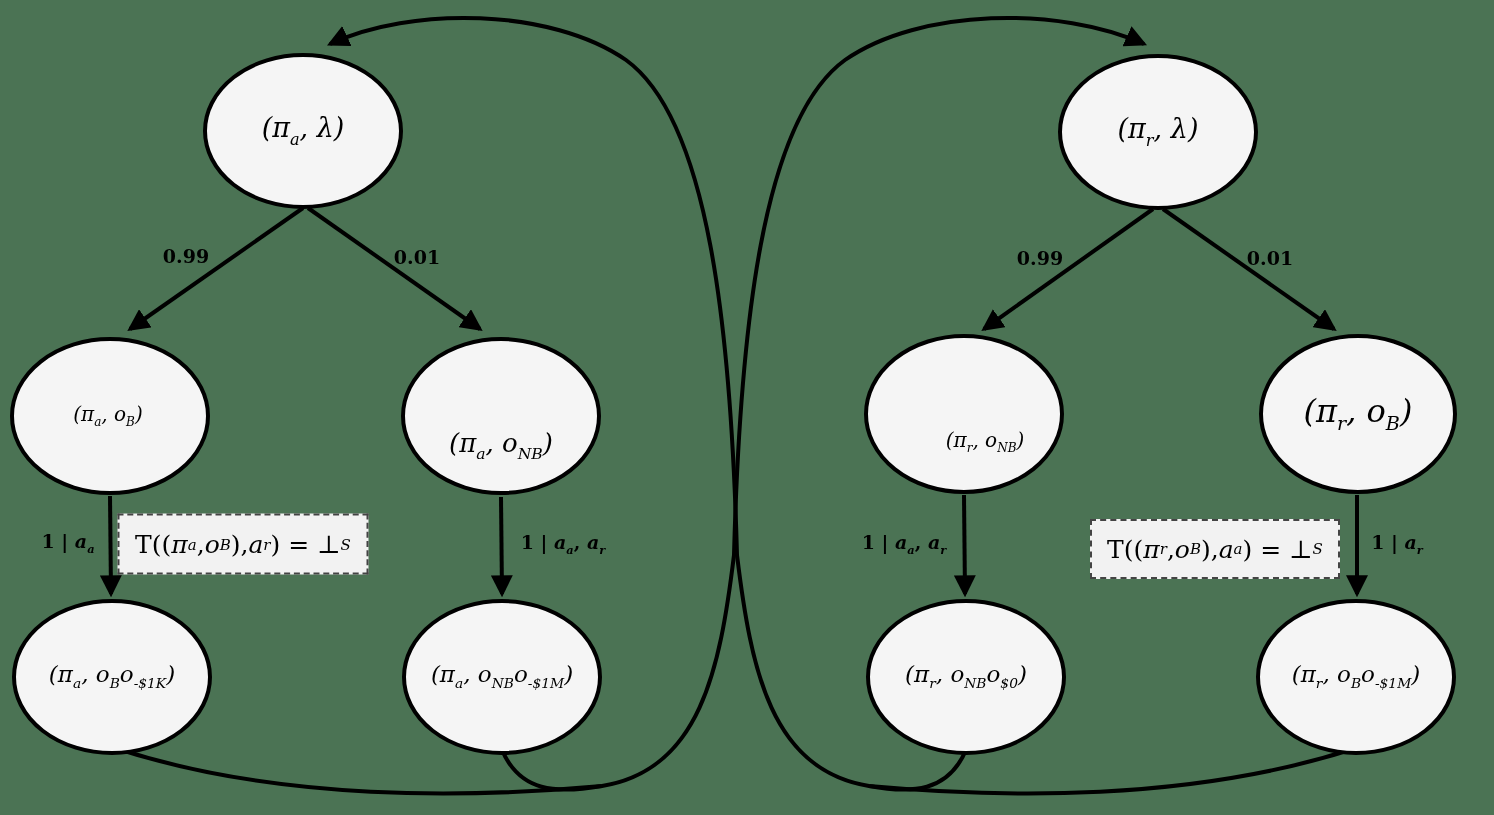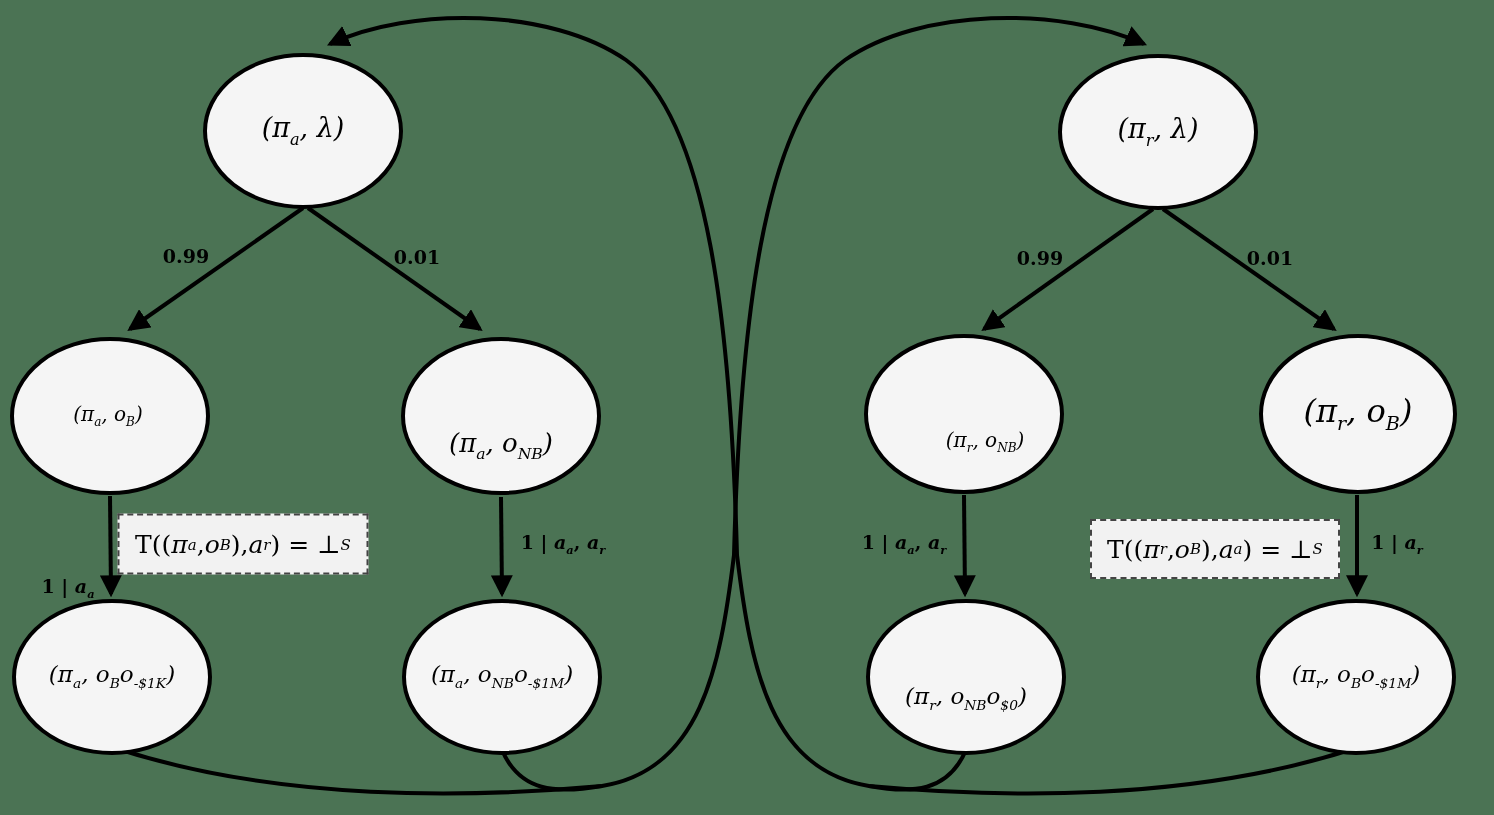--- a/index.html
+++ b/index.html
@@ -54,27 +54,27 @@
   </svg>
   <div id="label-layer">
       <div class="lbl node-lbl" style="left: 303px; top: 131px; font-size: 27px;"><span class="it">(π</span><span class="it sb">a</span><span class="it">, λ)</span></div>
       <div class="lbl node-lbl" style="left: 108px; top: 416px; font-size: 20px;"><span class="it">(π</span><span class="it sb">a</span><span class="it">, o</span><span class="it sb">B</span><span class="it">)</span></div>
       <div class="lbl node-lbl" style="left: 501px; top: 416px; font-size: 26px; margin-top: 30px;"><span class="it">(π</span><span class="it sb">a</span><span class="it">, o</span><span class="it sb">NB</span><span class="it">)</span></div>
       <div class="lbl node-lbl" style="left: 112px; top: 677px; font-size: 23px; text-align: center;"><span class="it">(π</span><span class="it sb">a</span><span class="it">, o</span><span class="it sb">B</span><span class="it">o</span><span class="it sb">-$1K</span><span class="it">)</span></div>
       <div class="lbl node-lbl" style="left: 502px; top: 677px; font-size: 23px;"><span class="it">(π</span><span class="it sb">a</span><span class="it">, o</span><span class="it sb">NB</span><span class="it">o</span><span class="it sb">-$1M</span><span class="it">)</span></div>
       <div class="lbl node-lbl" style="left: 1158px; top: 132px; font-size: 27px;"><span class="it">(π</span><span class="it sb">r</span><span class="it">, λ)</span></div>
       <div class="lbl node-lbl" style="left: 985px; top: 414px; font-size: 20px; margin-top: 28px;"><span class="it">(π</span><span class="it sb">r</span><span class="it">, o</span><span class="it sb">NB</span><span class="it">)</span></div>
       <div class="lbl node-lbl" style="left: 1358px; top: 414px; font-size: 32px;"><span class="it">(π</span><span class="it sb">r</span><span class="it">, o</span><span class="it sb">B</span><span class="it">)</span></div>
-      <div class="lbl node-lbl" style="left: 966px; top: 677px; font-size: 23px; margin-top: 22px;"><span class="it">(π</span><span class="it sb">r</span><span class="it">, o</span><span class="it sb">NB</span><span class="it">o</span><span class="it sb">$0</span><span class="it">)</span></div>
+      <div class="lbl node-lbl" style="left: 966px; top: 677px; font-size: 23px;"><span class="it">(π</span><span class="it sb">r</span><span class="it">, o</span><span class="it sb">NB</span><span class="it">o</span><span class="it sb">$0</span><span class="it">)</span></div>
       <div class="lbl node-lbl" style="left: 1356px; top: 677px; font-size: 23px;"><span class="it">(π</span><span class="it sb">r</span><span class="it">, o</span><span class="it sb">B</span><span class="it">o</span><span class="it sb">-$1M</span><span class="it">)</span></div>
       <div class="lbl edge-lbl" style="left: 186px; top: 256px;"><span class="bd">0.99</span></div>
       <div class="lbl edge-lbl" style="left: 417px; top: 257px;"><span class="bd">0.01</span></div>
       <div class="lbl edge-lbl" style="left: 1040px; top: 258px;"><span class="bd">0.99</span></div>
       <div class="lbl edge-lbl" style="left: 1270px; top: 258px;"><span class="bd">0.01</span></div>
-      <div class="lbl edge-lbl" style="left: 68px; top: 544px; margin-top: 45px;"><span class="bd">1 | </span><span class="it bd">a</span><span class="it bd sb">a</span></div>
+      <div class="lbl edge-lbl" style="left: 68px; top: 544px;"><span class="bd">1 | </span><span class="it bd">a</span><span class="it bd sb">a</span></div>
       <div class="lbl edge-lbl" style="left: 563px; top: 545px;"><span class="bd">1 | </span><span class="it bd">a</span><span class="it bd sb">a</span><span class="bd">, </span><span class="it bd">a</span><span class="it bd sb">r</span></div>
       <div class="lbl edge-lbl" style="left: 904px; top: 545px;"><span class="bd">1 | </span><span class="it bd">a</span><span class="it bd sb">a</span><span class="bd">, </span><span class="it bd">a</span><span class="it bd sb">r</span></div>
       <div class="lbl edge-lbl" style="left: 1397px; top: 545px;"><span class="bd">1 | </span><span class="it bd">a</span><span class="it bd sb">r</span></div>
       <div class="tbox" style="left: 243px; top: 544px; width: 247px; height: 57px; background: rgb(242, 242, 242); border-color: rgb(68, 68, 68);">
         <span>T((</span>
         <span class="it">π</span>
         <span class="it sb">a</span>
         <span>, </span>
         <span class="it">o</span>
         <span class="it sb">B</span>

